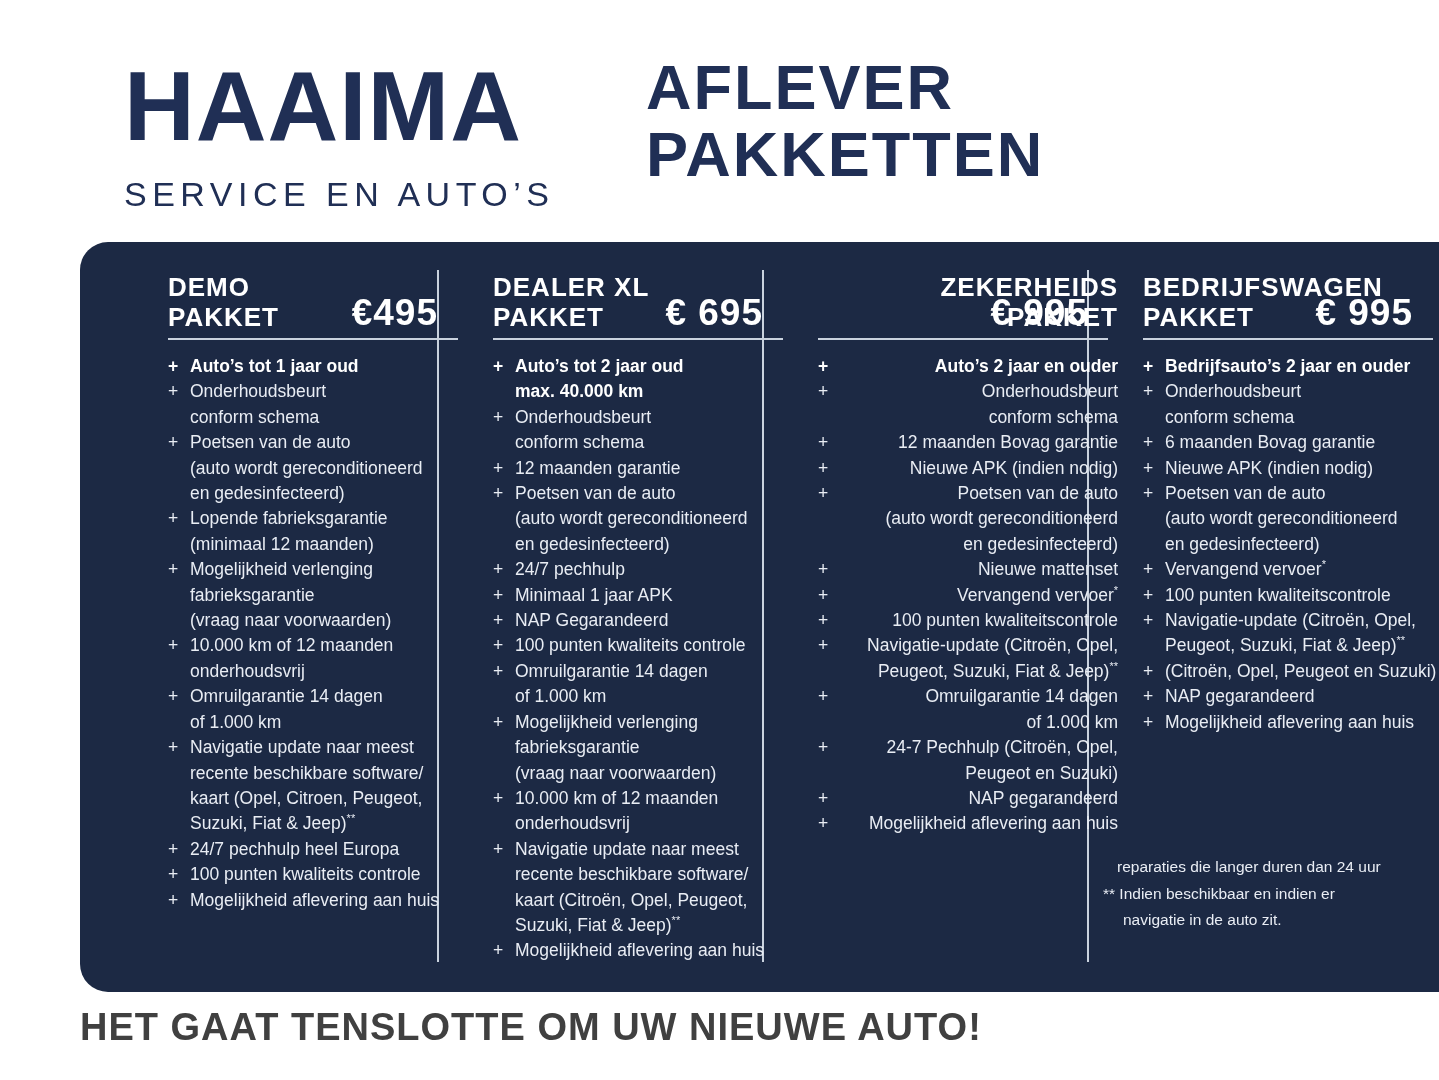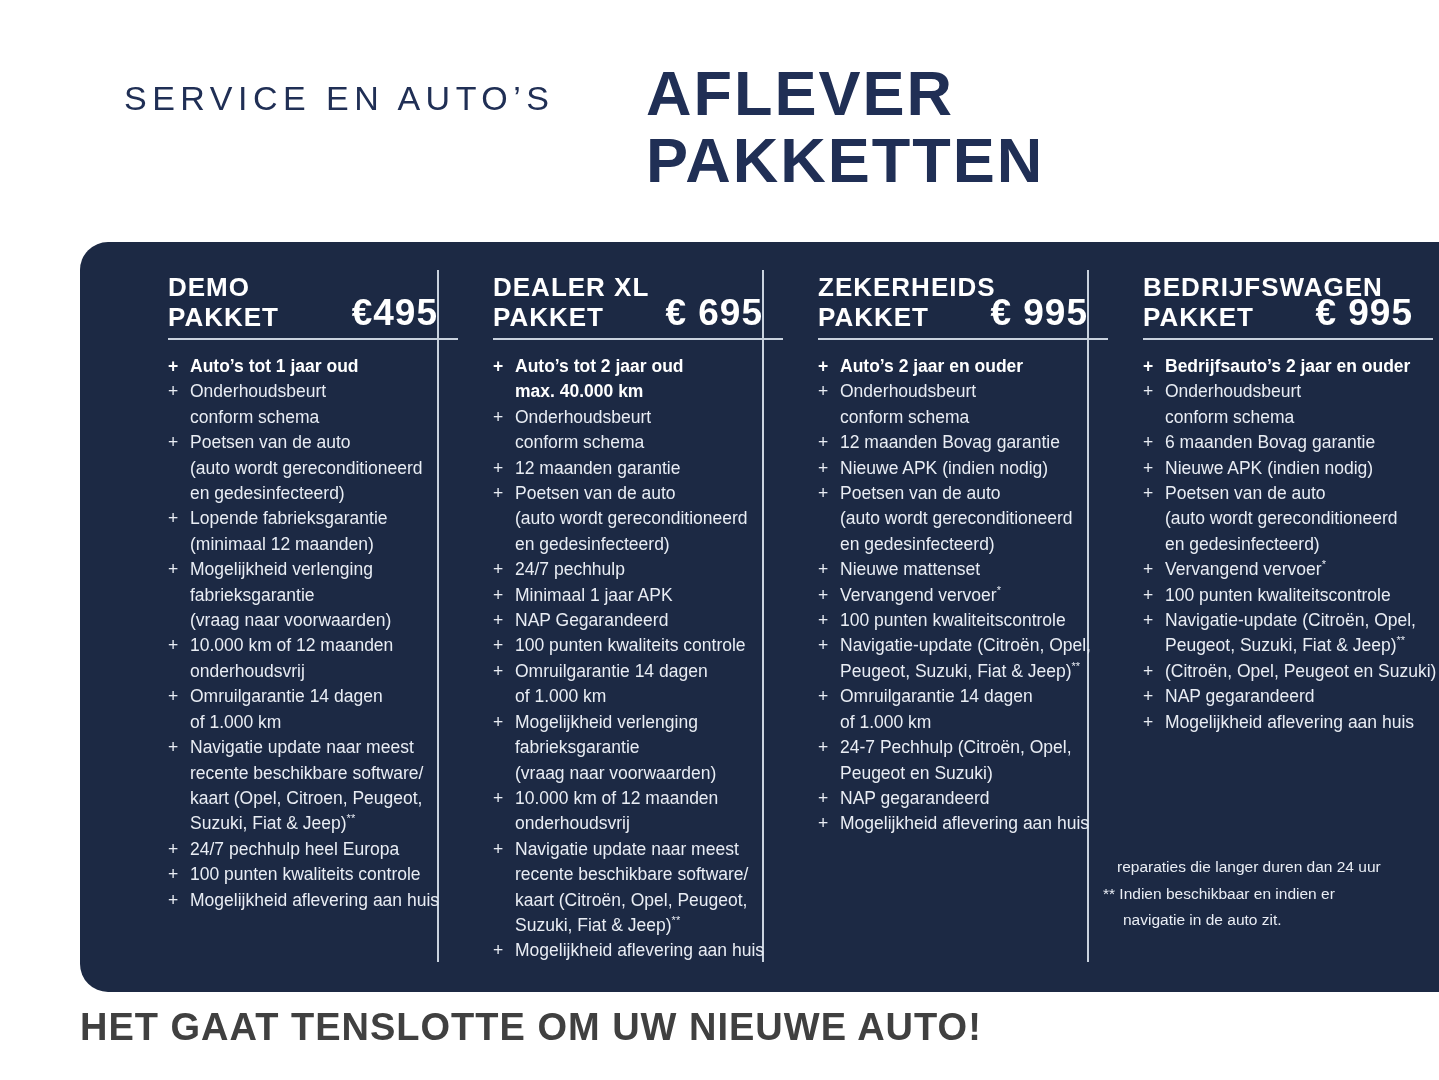--- a/index.html
+++ b/index.html
@@ -11,21 +11,21 @@
   }
   
   .brand { position:absolute; left:124px; top:58px; color:#202f55; }
   .brand-name {
     font-size:98px; font-weight:bold; line-height:96px; letter-spacing:1px;
   }
   .brand-sub {
     font-size:34px; font-weight:400; letter-spacing:5.5px; margin-top:21px;
   }
   .page-title {
-    position:absolute; left:646px; top:60px; color:#202f55;
+    position:absolute; left:646px; top:54px; color:#202f55;
     font-size:63px; font-weight:bold; line-height:67px; letter-spacing:2px;
   }
   
   .panel {
     position:absolute; left:80px; top:242px; width:1359px; height:750px;
     background:#1c2944; border-radius:28px 0 0 28px;
   }
   .divider {
     position:absolute; top:28px; width:2px; height:692px; background:#c9d2de;
   }
@@ -57,20 +57,21 @@
   .footer-tagline {
     position:absolute; left:80px; top:1006px;
     font-size:38px; font-weight:bold; letter-spacing:1px; color:#404040;
     white-space:nowrap;
   }
 </style>
 </head>
 <body>
 
 <div class="brand">
+  <div class="brand-name">HAAIMA</div>
   <div class="brand-sub">SERVICE EN AUTO’S</div>
 </div>
 
 <div class="page-title">
   <div>AFLEVER</div>
   <div>PAKKETTEN</div>
 </div>
 
 <div class="panel" id="panel">
   <div class="divider" style="left:357px"></div>
@@ -219,21 +220,21 @@
           <div class="line">kaart (Citroën, Opel, Peugeot,</div>
           <div class="line">Suzuki, Fiat &amp; Jeep)<sup>**</sup></div>
         </div>
         <div class="item">
           <span class="marker">+</span>
           <div class="line">Mogelijkheid aflevering aan huis</div>
         </div>
       </div>
   </div>
 
-  <div class="col" style="left: 698px;">
+  <div class="col" style="left: 698px; text-align: right;">
     <div class="col-header">
       <div class="col-name">
         <div>ZEKERHEIDS</div>
         <div>PAKKET</div>
       </div>
       <div class="col-price">€ 995</div>
     </div>
     <div class="col-rule"></div>
     <div class="items">
         <div class="item bold">

